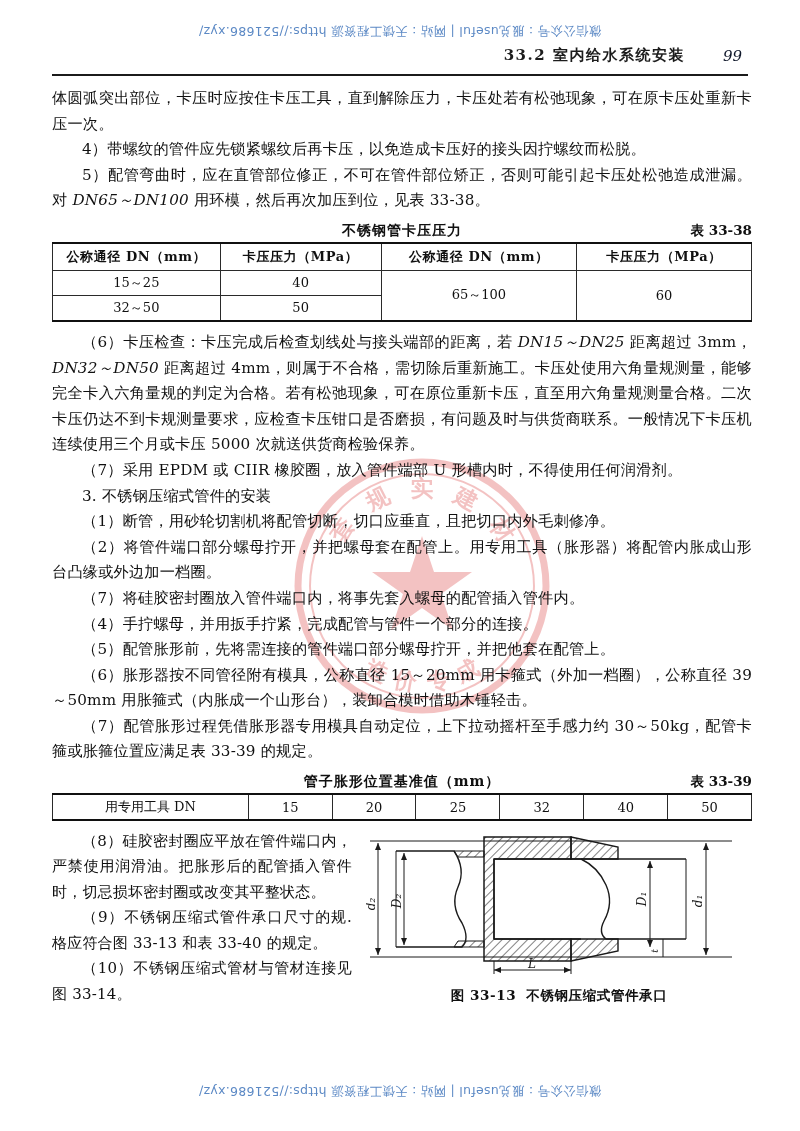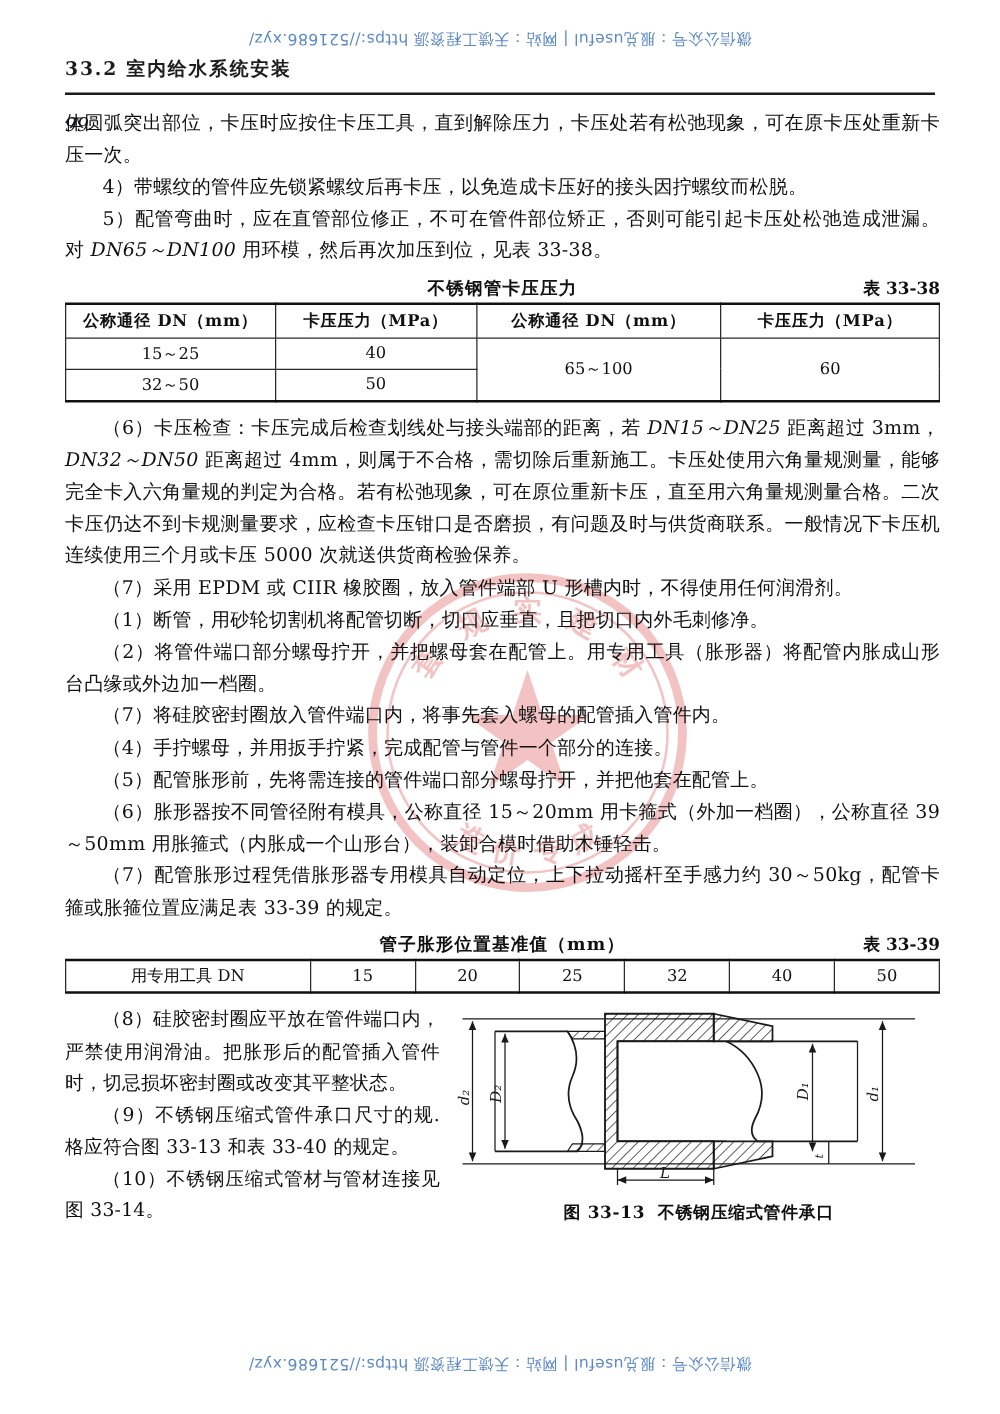--- a/index.html
+++ b/index.html
@@ -50,24 +50,23 @@
   .runhead {
     position: absolute;
     left: 52px;
     top: 46px;
     width: 696px;
     height: 30px;
   }
   .runhead .rh-inner {
     display: flex;
     justify-content: flex-end;
-    align-items: flex-start;
-    gap: 26px;
+    align-items: center;
+    gap: 38px;
     padding-right: 6px;
-    flex-direction: column;
   }
   .rh-title {
     font-family: "DejaVu Serif", "Liberation Serif", serif;
     font-weight: bold;
     font-size: 15px;
     letter-spacing: 1.5px;
     color: #1c1c1c;
   }
   .rh-num {
     font-family: "DejaVu Serif", "Liberation Serif", serif;
@@ -248,20 +247,21 @@
           <td>32～50</td>
           <td>50</td>
         </tr>
       </tbody>
         </table>
     </div>
 
     <p class="t ind"><span>（6）卡压检查：卡压完成后检查划线处与接头端部的距离，若 </span><span class="italic">DN15～DN25</span><span> 距离超过 3mm，</span><span class="italic">DN32～DN50</span><span> 距离超过 4mm，则属于不合格，需切除后重新施工。卡压处使用六角量规测量，能够完全卡入六角量规的判定为合格。若有松弛现象，可在原位重新卡压，直至用六角量规测量合格。二次卡压仍达不到卡规测量要求，应检查卡压钳口是否磨损，有问题及时与供货商联系。一般情况下卡压机连续使用三个月或卡压 5000 次就送供货商检验保养。</span></p>
 
     <p class="t ind">（7）采用 EPDM 或 CIIR 橡胶圈，放入管件端部 U 形槽内时，不得使用任何润滑剂。</p>
+    <p class="t ind">3. 不锈钢压缩式管件的安装</p>
     <p class="t ind">（1）断管，用砂轮切割机将配管切断，切口应垂直，且把切口内外毛刺修净。</p>
     <p class="t ind">（2）将管件端口部分螺母拧开，并把螺母套在配管上。用专用工具（胀形器）将配管内胀成山形台凸缘或外边加一档圈。</p>
     <p class="t ind">（7）将硅胶密封圈放入管件端口内，将事先套入螺母的配管插入管件内。</p>
     <p class="t ind">（4）手拧螺母，并用扳手拧紧，完成配管与管件一个部分的连接。</p>
     <p class="t ind">（5）配管胀形前，先将需连接的管件端口部分螺母拧开，并把他套在配管上。</p>
     <p class="t ind">（6）胀形器按不同管径附有模具，公称直径 15～20mm 用卡箍式（外加一档圈），公称直径 39～50mm 用胀箍式（内胀成一个山形台），装卸合模时借助木锤轻击。</p>
     <p class="t ind">（7）配管胀形过程凭借胀形器专用模具自动定位，上下拉动摇杆至手感力约 30～50kg，配管卡箍或胀箍位置应满足表 33-39 的规定。</p>
 
     <div class="tbl-cap">
       <span class="cap-title">管子胀形位置基准值（mm）</span>

